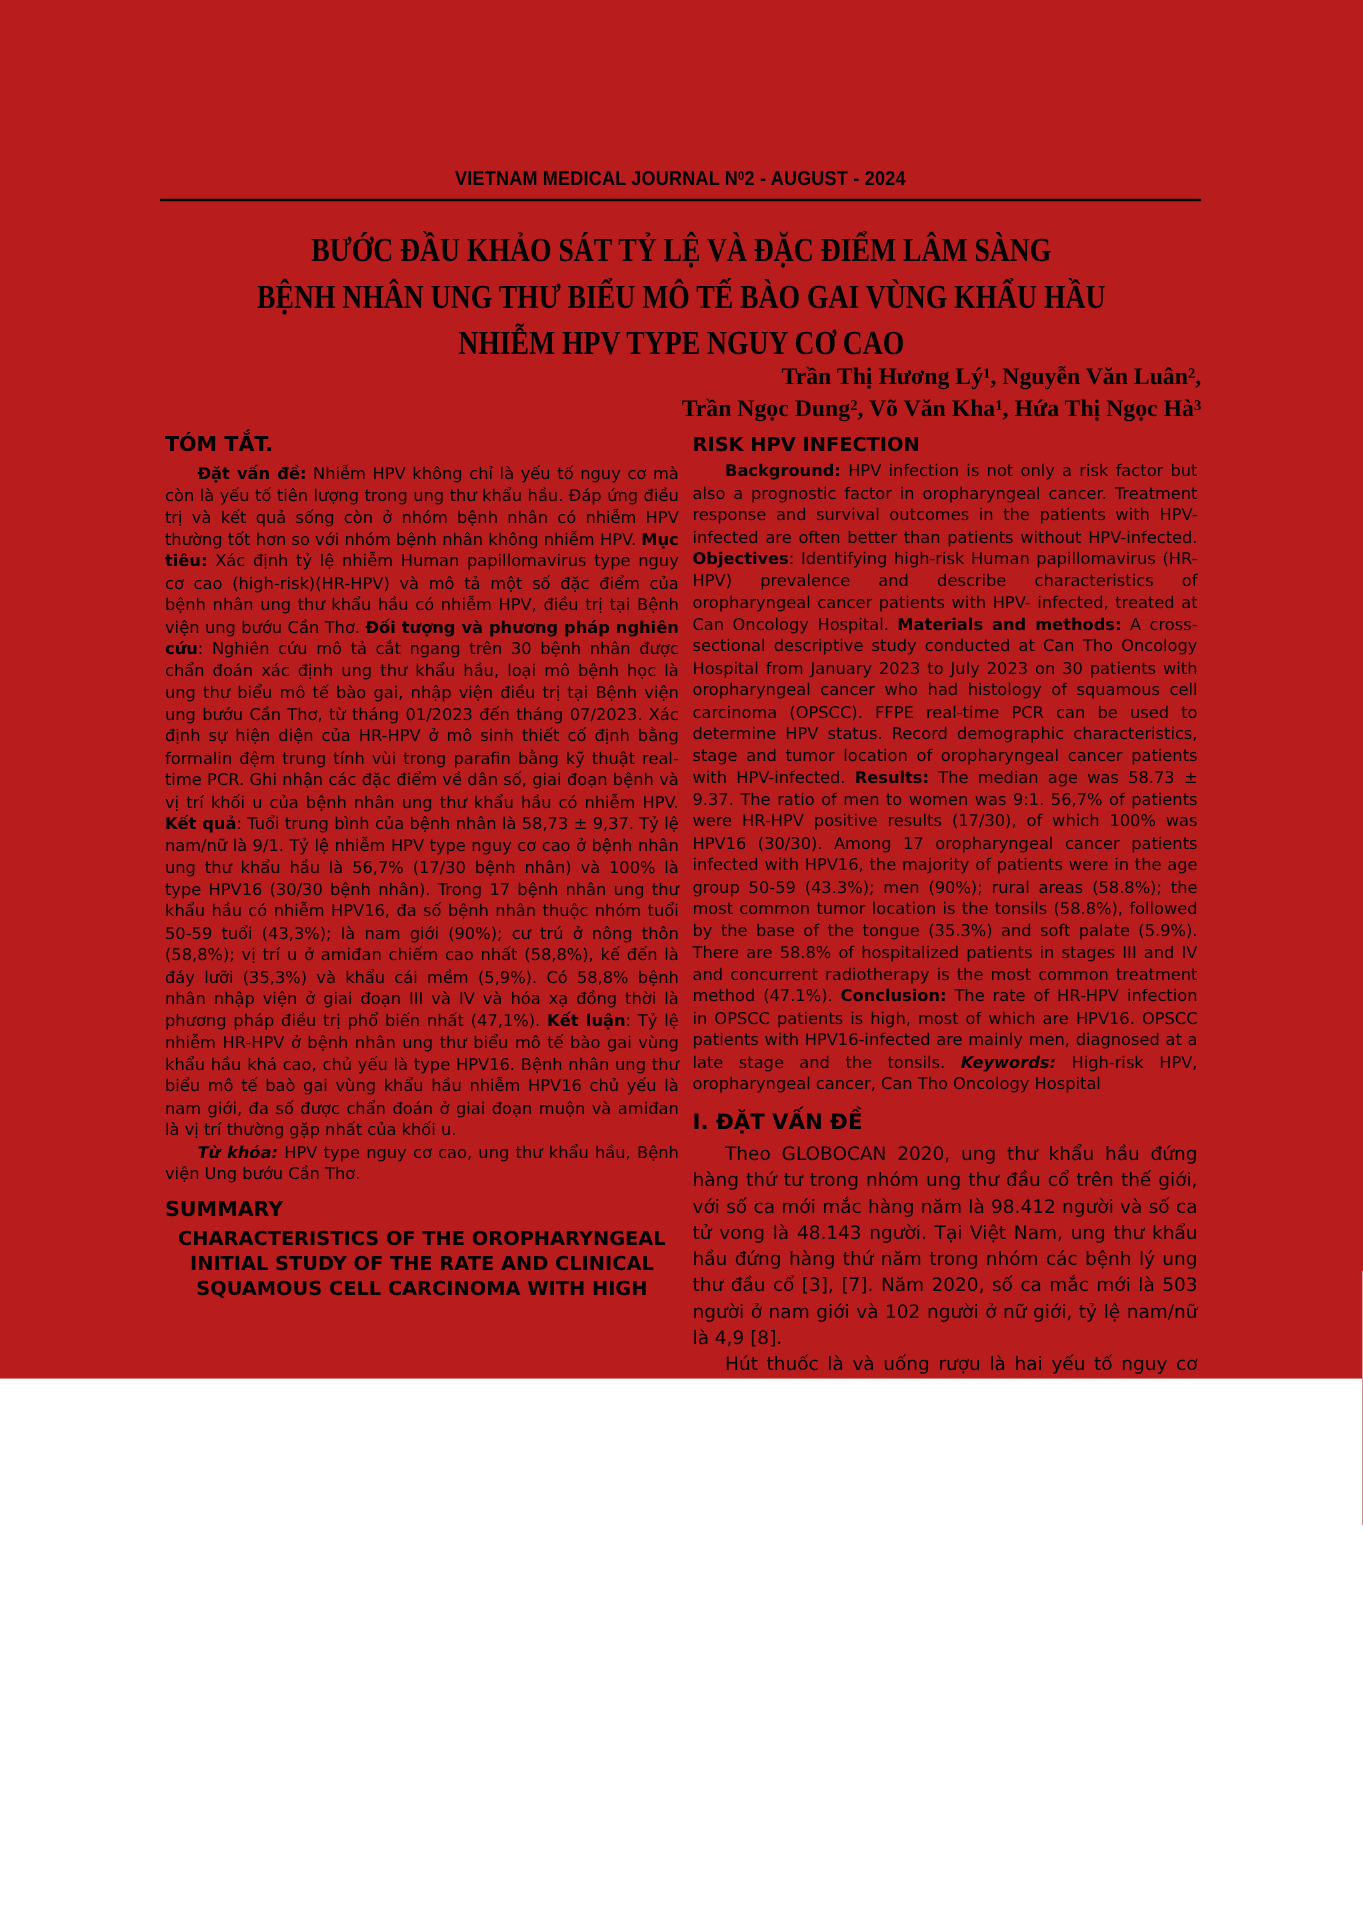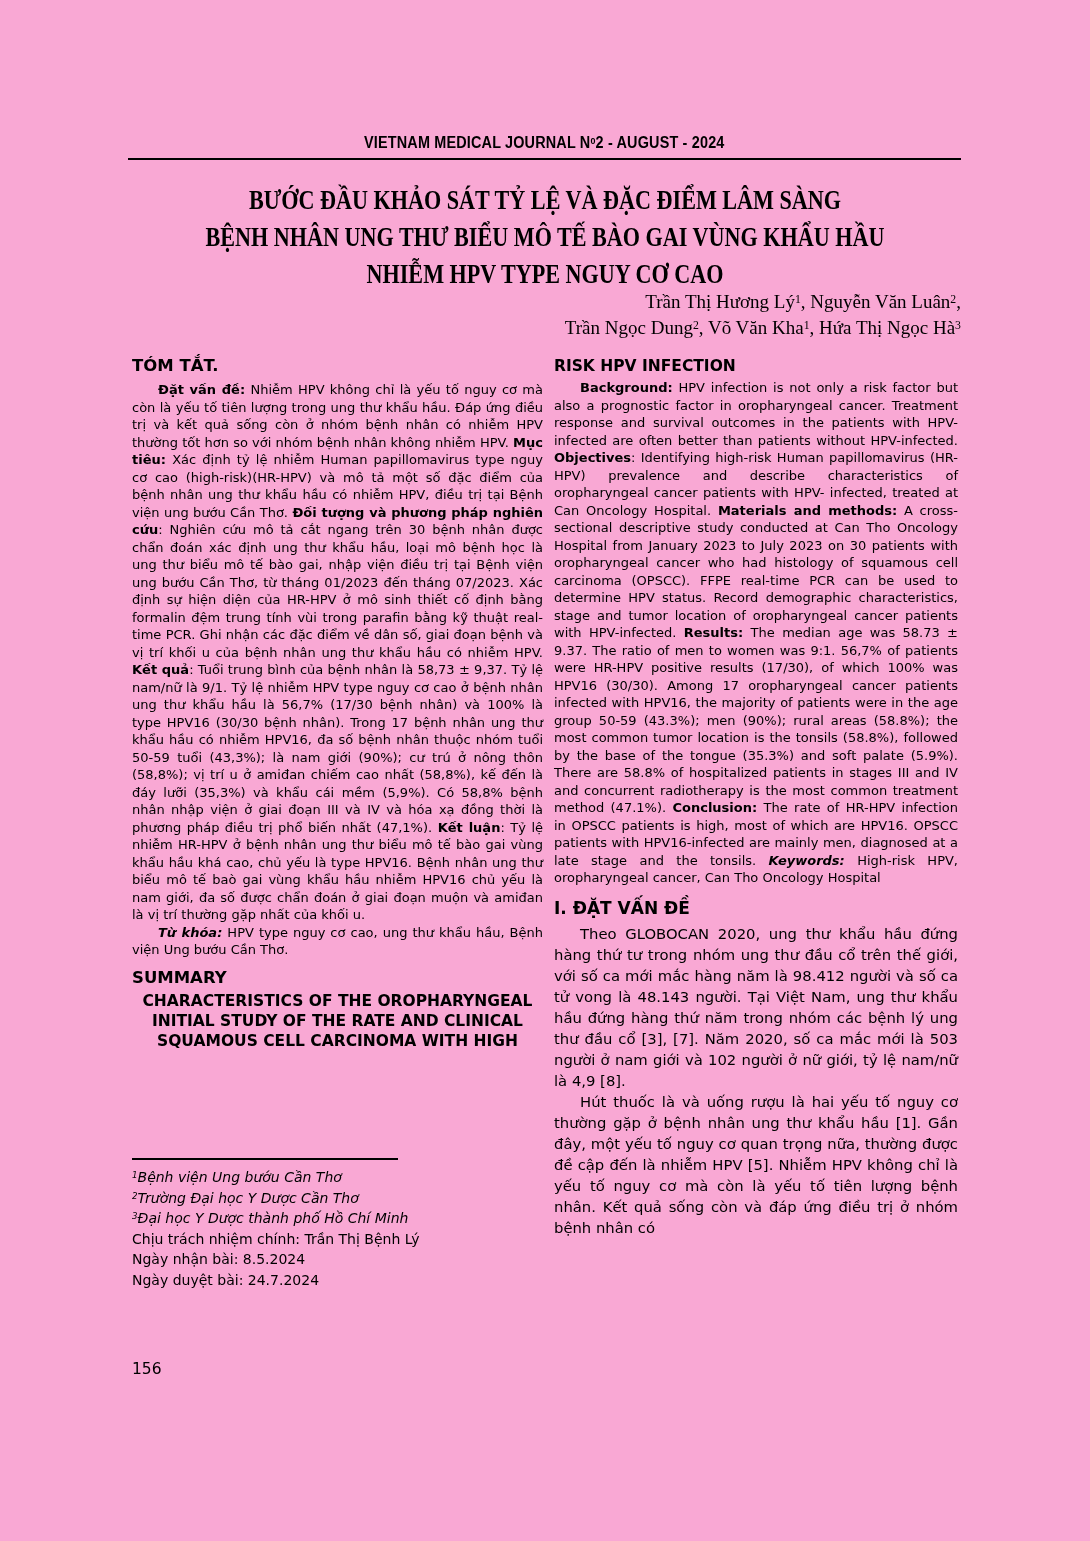--- a/index.html
+++ b/index.html
@@ -1,19 +1,19 @@
 <!DOCTYPE html>
 <html lang="vi"><head>
 <meta charset="utf-8">
 <style>
   html,body{margin:0;padding:0;background:#ffffff;}
   .page{
     position:relative;
-    width:1090px;height:1541px;
-    background:#f9a8d4;color:#000;
+    width:1090px;height:1103px;
+    background:#b91c1c;color:#000;
     font-family:"DejaVu Sans",sans-serif;
     overflow:hidden;
   }
   
   .running-header{
     position:absolute;left:128px;top:133px;width:833px;
     text-align:center;
     border-bottom:2px solid #000;
     padding-bottom:6px;
   }
@@ -30,25 +30,25 @@
     text-align:center;
     font-family:"Liberation Serif",serif;
     font-weight:bold;font-size:27px;line-height:37px;
   }
   .title-line{transform:scaleX(0.82);transform-origin:center;white-space:nowrap;}
   
   .authors{
     position:absolute;left:120px;top:289px;width:841px;
     text-align:right;
     font-family:"Liberation Serif",serif;
-    font-weight:normal;font-size:19px;line-height:26px;
+    font-weight:bold;font-size:19px;line-height:26px;
   }
   
   .columns{
-    position:absolute;left:132px;top:356px;width:826px;
+    position:absolute;left:132px;top:346px;width:826px;
     display:flex;gap:11px;align-items:flex-start;
   }
   .col-left{width:411px;}
   .col-right{width:404px;}
   .h-abstract{
     font-weight:bold;font-size:16.5px;line-height:20px;margin:0 0 5px 0;
   }
   .abs-p{
     margin:0;font-size:13px;line-height:17.5px;text-align:justify;
   }

